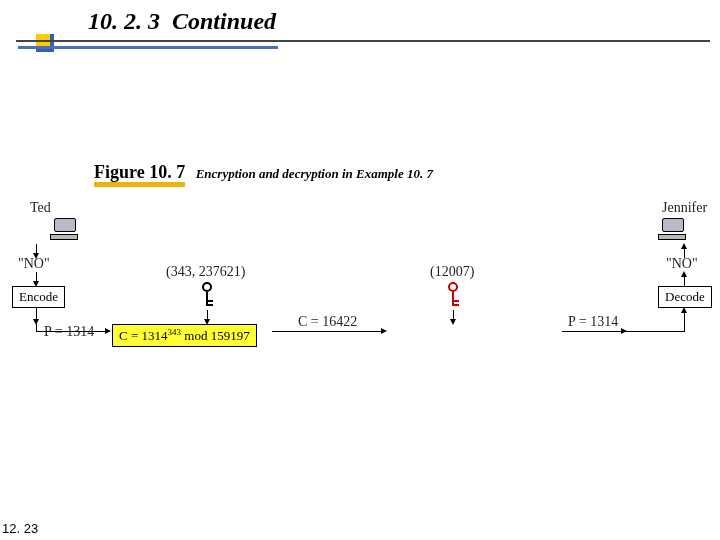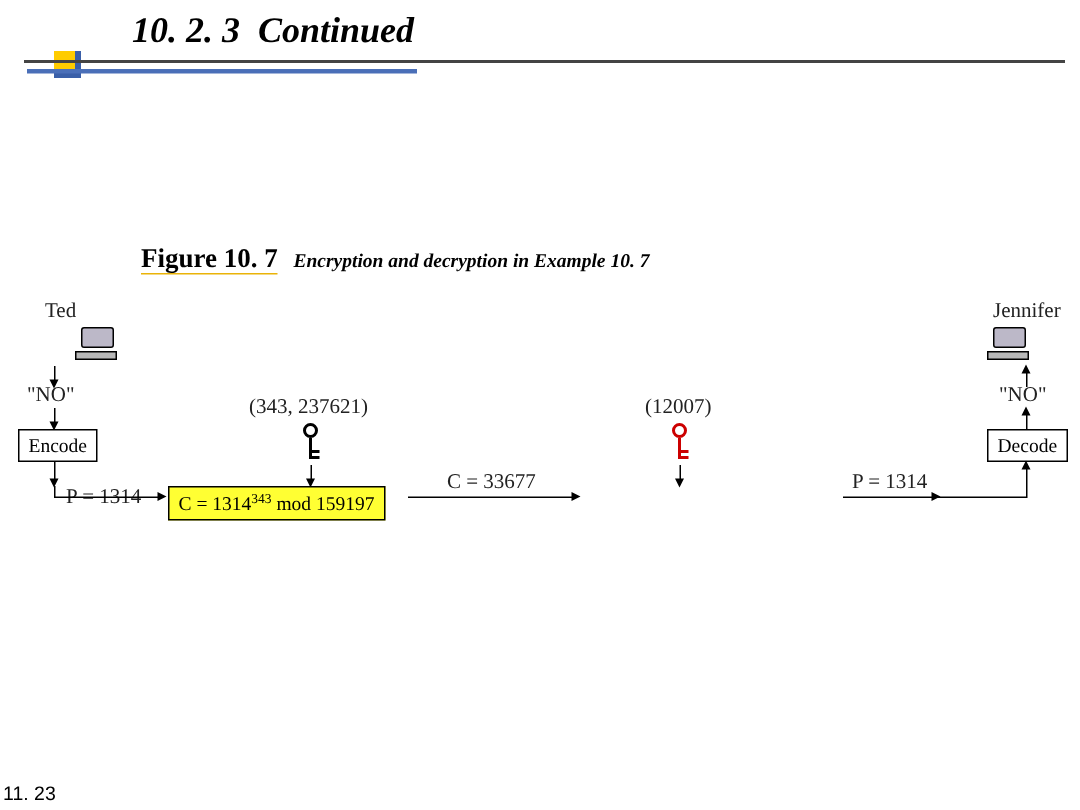--- a/index.html
+++ b/index.html
@@ -55,21 +55,21 @@
   .caption {
     position: absolute;
     top: 162px;
     left: 94px;
     font-size: 18px;
     color: #000;
   }
   .caption .fig {
     font-weight: bold;
     font-style: normal;
-    border-bottom: 1px solid #eab308;
+    border-bottom: 5px solid #eab308;
   }
   .caption .desc {
     font-style: italic;
     font-weight: bold;
     font-size: 13px;
     margin-left: 6px;
   }
   .diagram {
     position: absolute;
     top: 200px;
@@ -216,21 +216,21 @@
       <div class="tooth1"></div>
       <div class="tooth2"></div>
   </div>
   <div class="arrow arrow-v ah-down" style="top:110px;left:207px;height:10px"></div>
 
   <div class="box yellowbox" style="top:124px;left:112px">
     <span>C = 1314</span><sup>343</sup><span> mod 159197</span>
   </div>
 
   <div class="arrow arrow-h ah-right" style="top:131px;left:272px;width:110px"></div>
-  <div class="label" style="top:114px;left:298px">C = 33677</div>
+  <div class="label" style="top:114px;left:298px">C = 16422</div>
 
   <div class="label" style="top:64px;left:430px">(12007)</div>
   <div class="key-icon" style="top:82px;left:446px;color:#cc0000">
     <div class="ring"></div>
       <div class="shaft"></div>
       <div class="tooth1"></div>
       <div class="tooth2"></div>
   </div>
   <div class="arrow arrow-v ah-down" style="top:110px;left:453px;height:10px"></div>
 
@@ -246,13 +246,13 @@
   <div class="arrow arrow-v ah-up" style="top:48px;left:684px;height:10px"></div>
   <div class="label" style="top:56px;left:666px">"NO"</div>
   <div class="arrow arrow-v ah-up" style="top:76px;left:684px;height:10px"></div>
   <div class="box" style="top:86px;left:658px">Decode</div>
   <div class="arrow arrow-v ah-up" style="top:112px;left:684px;height:12px"></div>
   <div class="arrow arrow-h" style="top:131px;left:622px;width:62px"></div>
   <div class="arrow arrow-v" style="top:124px;left:684px;height:8px"></div>
 
 </div>
 
-<div class="pagenum">11. 23</div>
+<div class="pagenum">12. 23</div>
 
 </body></html>

